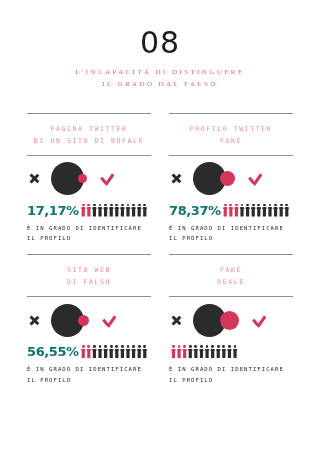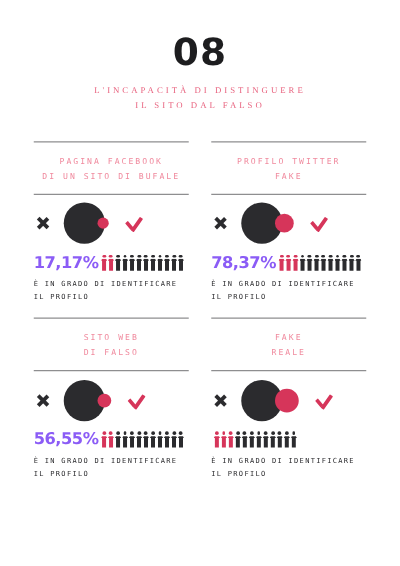--- a/index.html
+++ b/index.html
@@ -21,21 +21,21 @@
   }
 
   
   .header {
     padding-top: 28px;
     text-align: center;
   }
   .chapter-number {
     font-family: "DejaVu Sans", sans-serif;
     font-size: 30px;
-    font-weight: 700;
+    font-weight: 400;
     letter-spacing: 1px;
     color: #1d1d1f;
     line-height: 1;
   }
   .subtitle {
     margin-top: 8px;
     font-size: 7px;
     letter-spacing: 2.4px;
     line-height: 1.75;
     color: #e8637f;
@@ -150,21 +150,21 @@
   
   .stat-row {
     display: flex;
     align-items: flex-end;
     margin-top: 2px;
   }
   .pct {
     font-family: "DejaVu Sans", sans-serif;
     font-size: 13px;
     font-weight: bold;
-    color: #8b5cf6;
+    color: #0f766e;
     letter-spacing: -0.4px;
     line-height: 1;
     white-space: nowrap;
     text-align: center;
   }
   .people {
     display: flex;
     align-items: flex-end;
     margin-left: 2px;
     gap: 0.6px;
@@ -205,29 +205,29 @@
 </style>
 </head>
 <body>
 
 <div class="page">
 
   <div class="header">
     <div class="chapter-number">08</div>
     <div class="subtitle">
       <div>L'INCAPACITÀ DI DISTINGUERE</div>
-      <div>IL SITO DAL FALSO</div>
+      <div>IL GRADO DAL FALSO</div>
     </div>
   </div>
 
   <div class="grid">
   <div class="block">
     <div class="rule"></div>
     <div class="block-title">
-      <div>PAGINA FACEBOOK</div>
+      <div>PAGINA TWITTER</div>
       <div>DI UN SITO DI BUFALE</div>
     </div>
     <div class="rule"></div>
 
     <div class="symbols">
       <div class="x-mark"></div>
       <div class="circles">
         <div class="circle-dark"></div>
         <div class="circle-pink" style="width: 9px; height: 9px;"></div>
       </div>

